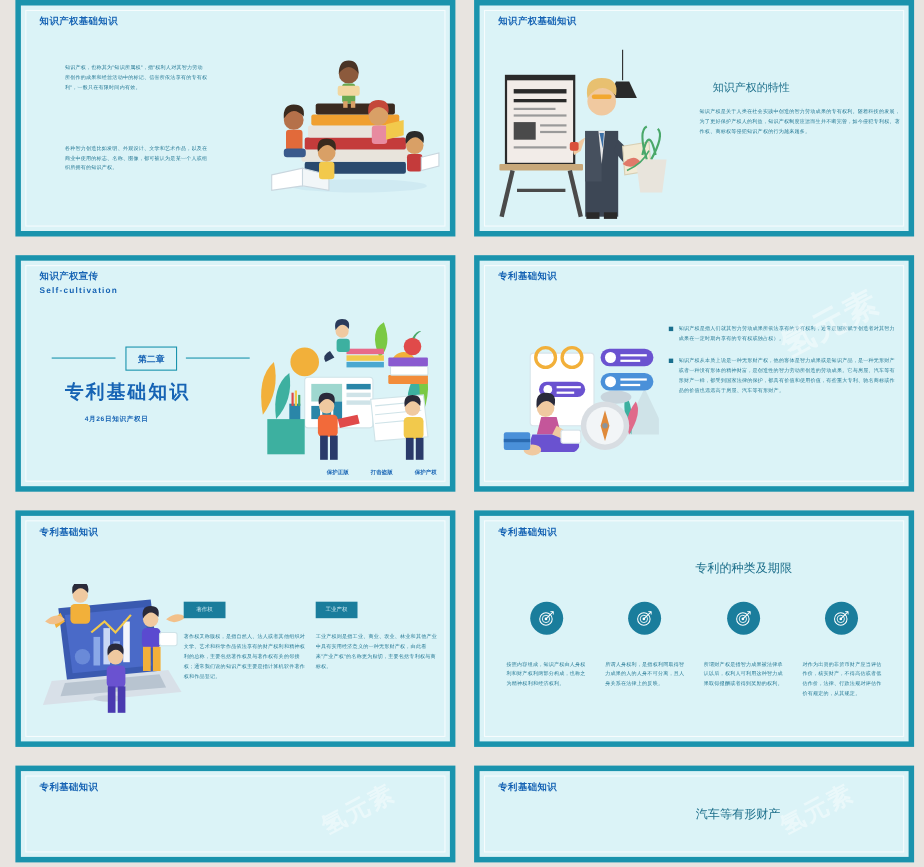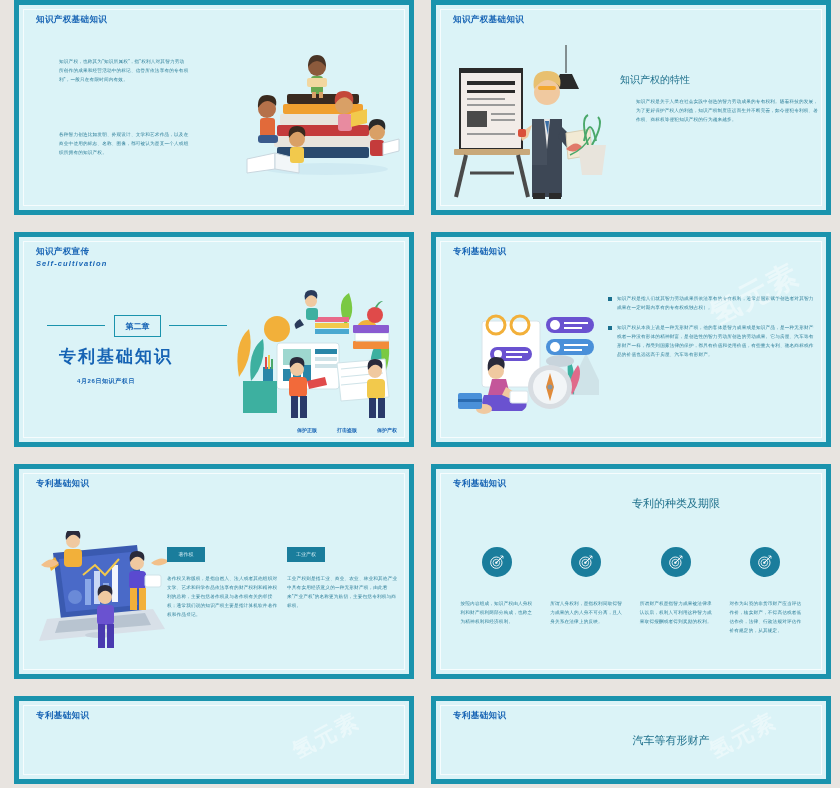--- a/index.html
+++ b/index.html
@@ -38,21 +38,21 @@
     content:"";position:absolute;left:4px;top:4px;right:4px;bottom:4px;
     border:1px solid rgba(255,255,255,.75);
     pointer-events:none;
   }
   
   .kicker{
     position:absolute;left:17px;top:9px;
     font-size:8.5px;font-weight:bold;color:#1663b4;
     letter-spacing:.4px;z-index:6;
   }
-  .kicker.sub{font-size:7.5px;top:22px;letter-spacing:1.1px;color:#1663b4;font-style:italic;}
+  .kicker.sub{font-size:7.5px;top:22px;letter-spacing:1.1px;color:#1663b4;}
   .stitle{
     position:absolute;top:27px;left:0;right:0;text-align:center;
     font-size:11px;color:#1d6f8b;z-index:6;
   }
   .body{
     font-size:4.6px;line-height:9px;color:#2a7c97;
     letter-spacing:.2px;
   }
   
   .wm{
@@ -64,21 +64,21 @@
   .wm.sm{font-size:22px;right:12%;top:25%;}
 
   
   .s1-p{position:absolute;left:40px;width:130px;}
   .s1-p1{top:52px;}
   .s1-p2{top:125px;}
   .s1-art{position:absolute;right:8px;top:42px;width:160px;height:140px;}
 
   
   .s2-art{position:absolute;left:12px;top:40px;width:185px;height:158px;}
-  .s2-h{position:absolute;left:184px;top:68px;font-size:10px;color:#1d6f8b;}
+  .s2-h{position:absolute;left:212px;top:68px;font-size:10px;color:#1d6f8b;}
   .s2-b{position:absolute;left:200px;top:92px;width:183px;}
 
   
   .s3-rule{position:absolute;height:1px;background:#1a93ad;top:88px;}
   .s3-chip{
     position:absolute;left:95px;top:78px;width:45px;height:20px;
     border:1px solid #1a93ad;display:flex;align-items:center;justify-content:center;
     font-size:8px;font-weight:bold;color:#1663b4;font-family:Liberation Mono, monospace;
   }
   .s3-big{position:absolute;left:40px;top:108px;font-size:17px;font-weight:bold;color:#1663b4;letter-spacing:2px;}
@@ -408,21 +408,21 @@
           <span>工业产权</span>
         </div>
         <div class="body">工业产权则是指工业、商业、农业、林业和其他产业中具有实用经济意义的一种无形财产权，由此看来"产业产权"的名称更为贴切，主要包括专利权与商标权。</div>
       </div>
     </div>
   </div>
 
   <div class="slide">
     <div class="inner">
       <div class="kicker">专利基础知识</div>
-      <div class="stitle" style="left:90px;right:0;">专利的种类及期限</div>
+      <div class="stitle" style="left:90px;right:0;margin-top:13px;">专利的种类及期限</div>
 
       <div class="s6-grid">
         <div class="s6-cell">
           <div class="s6-circ">
             <svg width="16" height="16" viewBox="0 0 24 24">
                 <circle cx="11" cy="13" r="8.5" fill="none" stroke="#fff" stroke-width="1.4"></circle>
                 <circle cx="11" cy="13" r="5" fill="none" stroke="#fff" stroke-width="1.2"></circle>
                 <circle cx="11" cy="13" r="1.8" fill="#fff"></circle>
                 <path d="M11 13 L21 3" stroke="#fff" stroke-width="1.4"></path>
                 <path d="M17 3 L21 3 L21 7" fill="none" stroke="#fff" stroke-width="1.2"></path>

